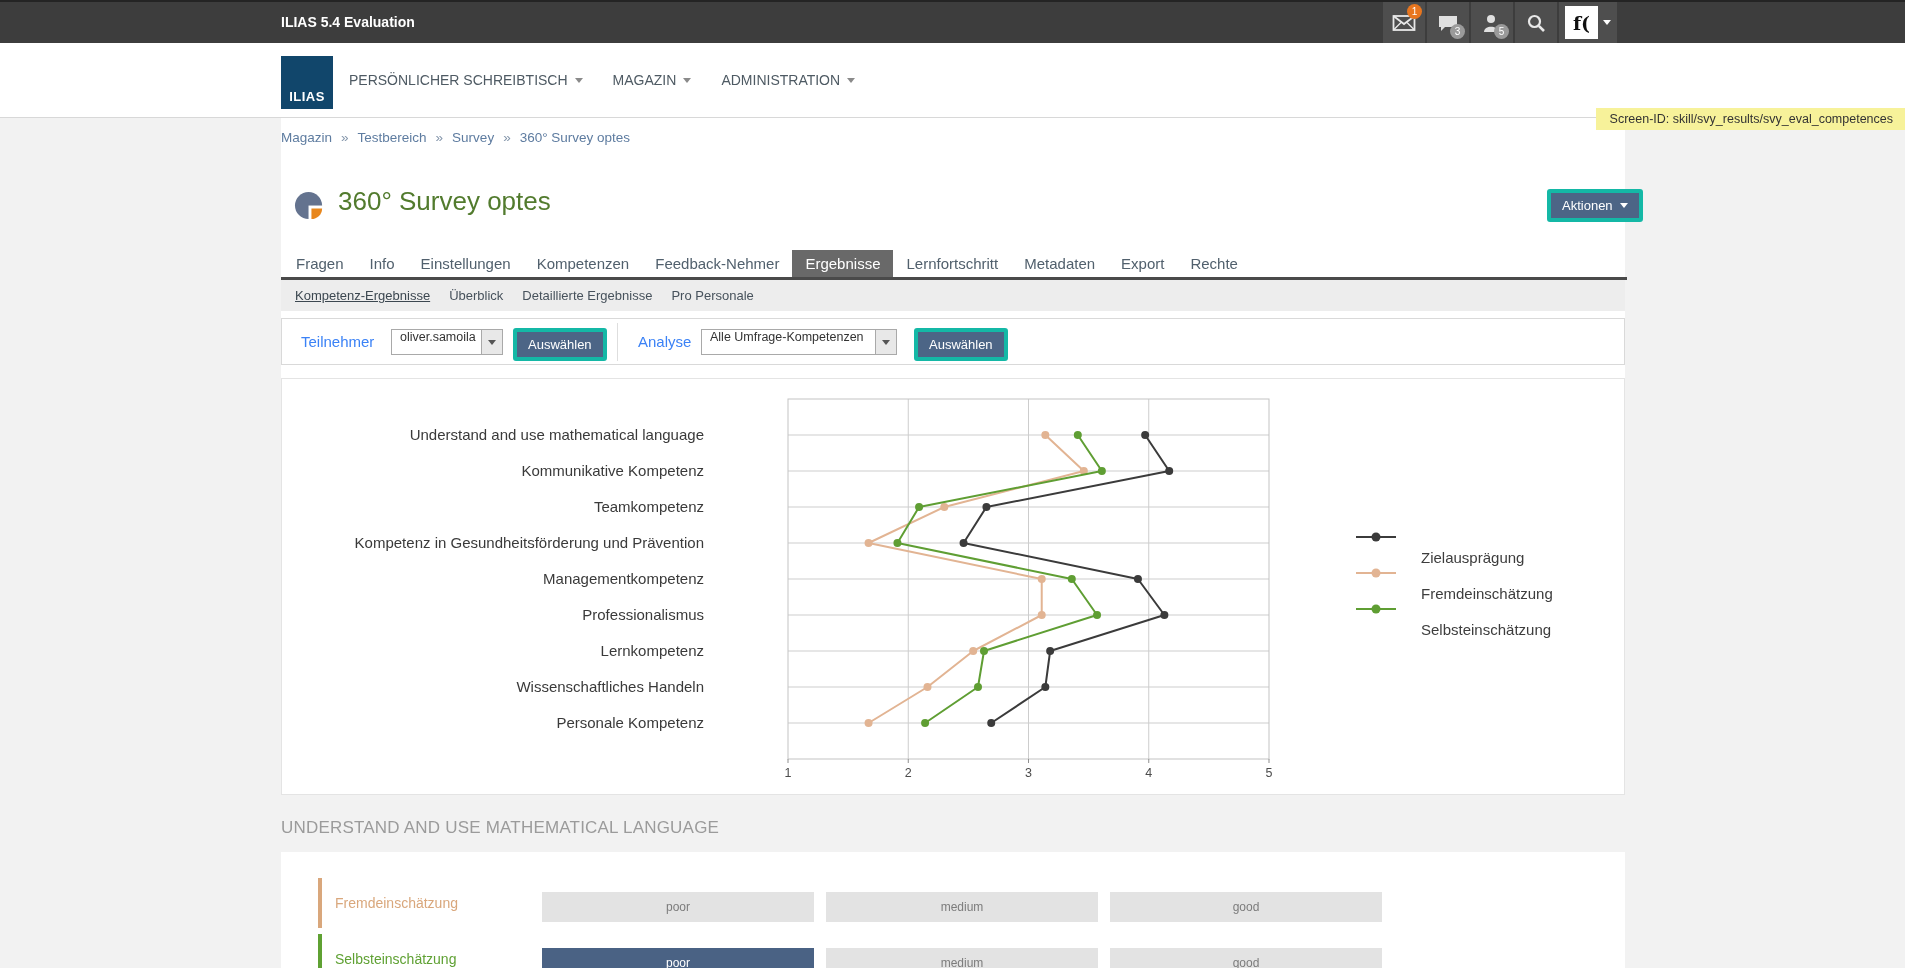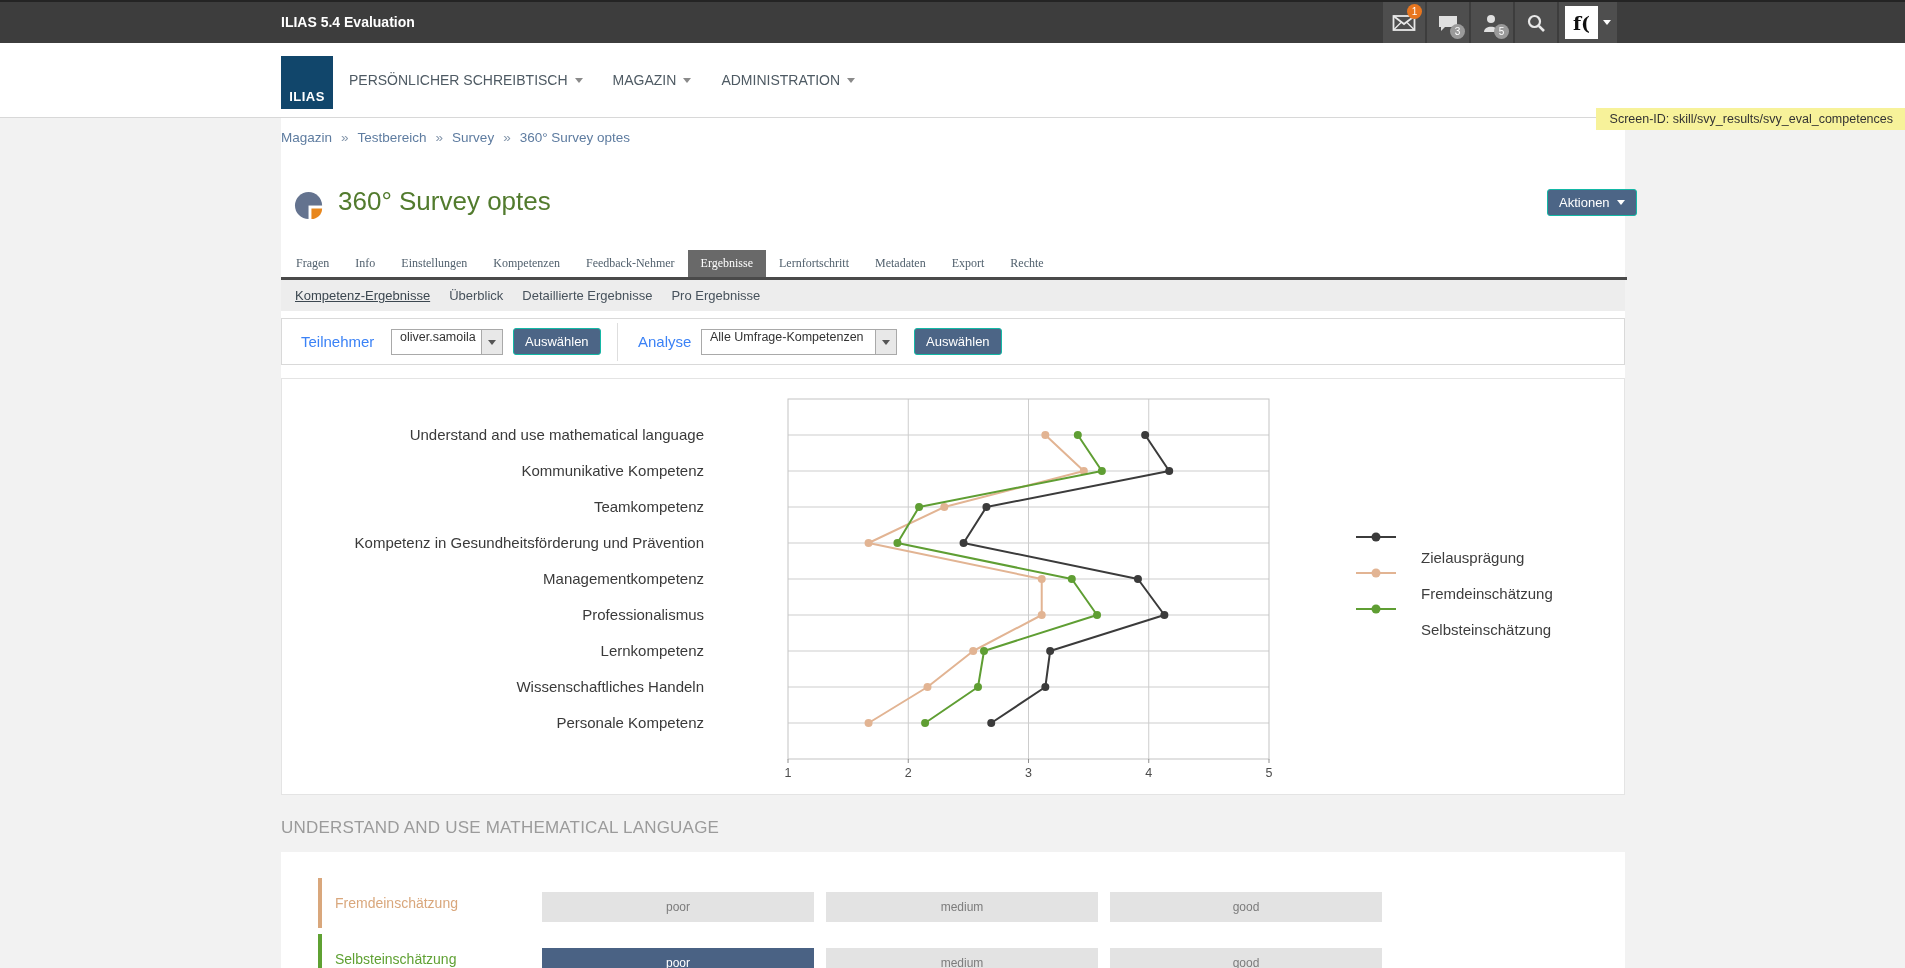--- a/index.html
+++ b/index.html
@@ -42,29 +42,29 @@
   .content-col{position:absolute;left:281px;top:118px;width:1344px;height:677px;background:#fff;}
 
   
   .breadcrumb{position:absolute;left:281px;top:130px;font-size:13.5px;display:flex;gap:9px;z-index:2;}
   .crumb{color:#5e7ca0;cursor:pointer;}
   .crumb-sep{color:#8496ab;}
 
   
   .title-icon{position:absolute;left:294px;top:191px;z-index:2;}
   .page-title{position:absolute;left:338px;top:186px;font-size:26px;color:#527b2e;z-index:2;}
-  .btn{background:#4c6586;color:#fff;border:1px solid #14b8a6;border-radius:3px;font-size:13px;
+  .btn{background:#4c6586;color:#fff;border:4px solid #14b8a6;border-radius:3px;font-size:13px;
     padding:4px 11px;display:inline-flex;align-items:center;gap:7px;cursor:pointer;
     font-family:inherit;line-height:17px;}
   .actions-btn{position:absolute;left:1547px;top:189px;z-index:2;}
 
   
   .tabs{position:absolute;left:281px;top:250px;width:1344px;height:27px;
     border-bottom:3px solid #4a4a4a;display:flex;padding-left:2px;z-index:2;}
-  .tab{line-height:27px;padding:0 13px;font-size:12px;color:#51606d;cursor:pointer;white-space:nowrap;font-family:Liberation Serif, serif;}
+  .tab{line-height:27px;padding:0 13px;font-size:15px;color:#51606d;cursor:pointer;white-space:nowrap;}
   .tab.active{background:#696969;color:#fff;}
   .subtabs{position:absolute;left:281px;top:280px;width:1344px;height:31px;background:#ededed;
     display:flex;gap:19px;padding-left:14px;box-sizing:border-box;z-index:2;}
   .subtab{line-height:31px;font-size:13px;color:#47525c;cursor:pointer;white-space:nowrap;}
   .subtab.active{text-decoration:underline;color:#3c4750;}
 
   
   .filterbar{position:absolute;left:281px;top:318px;width:1344px;height:47px;background:#fff;
     border:1px solid #d9d9d9;box-sizing:border-box;z-index:2;}
   .f-label{position:absolute;top:14px;font-size:15px;color:#3b82f6;}
@@ -196,21 +196,21 @@
       <div class="tab active">Ergebnisse</div>
       <div class="tab">Lernfortschritt</div>
       <div class="tab">Metadaten</div>
       <div class="tab">Export</div>
       <div class="tab">Rechte</div>
     </div>
   <div class="subtabs">
       <div class="subtab active">Kompetenz-Ergebnisse</div>
       <div class="subtab">Überblick</div>
       <div class="subtab">Detaillierte Ergebnisse</div>
-      <div class="subtab">Pro Ergebnisse</div>
+      <div class="subtab">Pro Personale</div>
     </div>
 
   <div class="filterbar">
     <span class="f-label" style="left:19px">Teilnehmer</span>
     <div class="select" style="left:109px;width:112px">
       <span class="txt">oliver.samoila</span>
       <span class="arrow">
           <span class="caret dark"></span>
         </span>
     </div>

